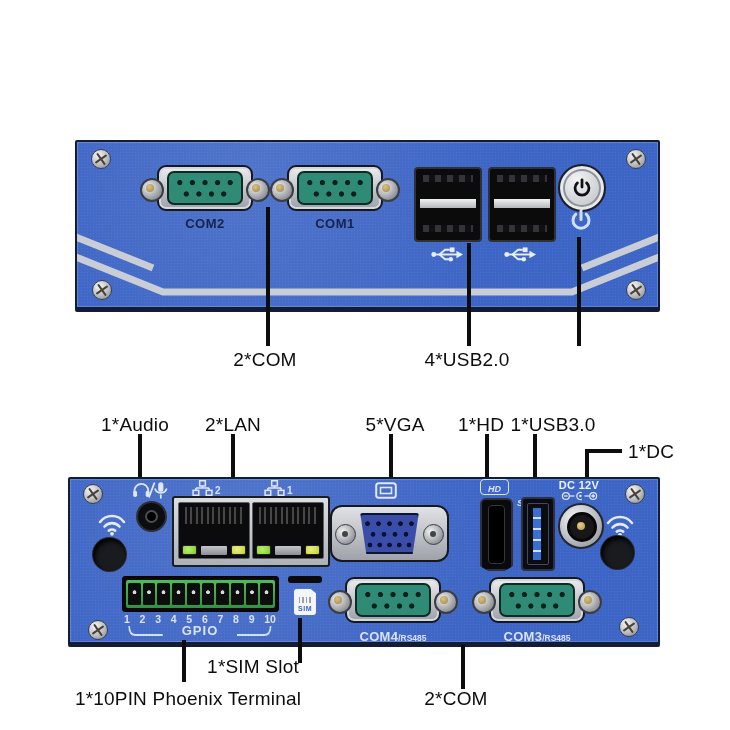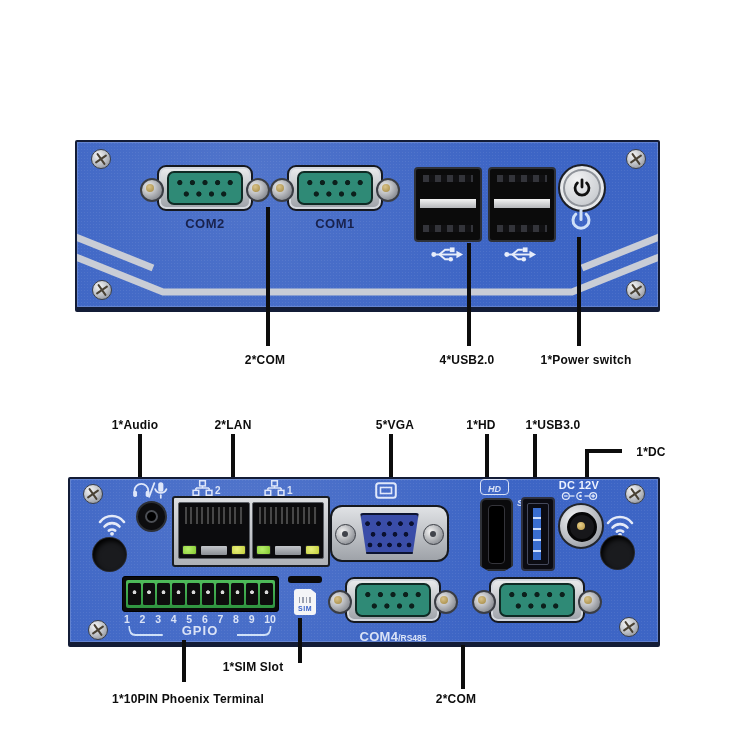--- a/index.html
+++ b/index.html
@@ -163,21 +163,21 @@
     clip-path:polygon(0 0,76% 0,100% 16%,100% 100%,0 100%);
     display:flex;flex-direction:column;align-items:center;justify-content:flex-end;}
   .sim-card::before{content:"";width:12px;height:6px;margin-bottom:2px;
     background:repeating-linear-gradient(90deg,#9aa0ae 0 1.5px,transparent 1.5px 3.5px);}
   .sim-card span{font-size:7px;font-weight:bold;color:#3b64c8;margin-bottom:3px;letter-spacing:.5px;}
 
   
   .lead{position:absolute;width:3.5px;background:#0d0d0d;z-index:5;}
   .lead.h{height:3.5px;}
   .ann{position:absolute;transform:translate(-50%,-50%);white-space:nowrap;z-index:6;
-    color:var(--annotation,#0d0d0d);font-size:12px;font-weight:bold;letter-spacing:.2px;}
+    color:var(--annotation,#0d0d0d);font-size:19px;font-weight:normal;letter-spacing:.2px;}
   svg{display:block;}
 </style>
 </head>
 <body>
 
 <div class="stage">
 
   <div class="panel front">
     <svg class="abs" style="left:0;top:0;" width="581" height="165" viewBox="0 0 581 165">
       <path d="M-6,113 L86,150 H495 L587,113" fill="none" stroke="#c9cdd6" stroke-width="7"></path>
@@ -247,21 +247,20 @@
       <path d="M6.8 6.2 a8 8 0 1 0 10.4 0" stroke="#cfe0f8" stroke-width="3" stroke-linecap="round" fill="none"></path>
     </svg>
   </div>
 
   <div class="lead" style="left:266px;top:207px;height:139px;"></div>
   <div class="lead" style="left:467px;top:243px;height:103px;"></div>
   <div class="lead" style="left:577px;top:237px;height:109px;"></div>
 
   <div class="ann" style="left:265px;top:360px;">2*COM</div>
   <div class="ann" style="left:467px;top:360px;">4*USB2.0</div>
-  <div class="ann" style="left:586px;top:360px;">1*Power switch</div>
 
   <div class="ann" style="left:135px;top:425px;">1*Audio</div>
   <div class="ann" style="left:233px;top:425px;">2*LAN</div>
   <div class="ann" style="left:395px;top:425px;">5*VGA</div>
   <div class="ann" style="left:481px;top:425px;">1*HD</div>
   <div class="ann" style="left:553px;top:425px;">1*USB3.0</div>
   <div class="ann" style="left:651px;top:452px;">1*DC</div>
 
   <div class="lead" style="left:138px;top:434px;height:43px;"></div>
   <div class="lead" style="left:231px;top:434px;height:43px;"></div>
@@ -438,20 +437,23 @@
     </div>
     <div class="rear-com-label" style="left:258px;top:148px;">
       <span class="big">COM4</span><span class="small">/RS485</span>
     </div>
     <div class="db9" style="left:405px;top:98px;">
       <div class="body"></div>
       <div class="face"></div>
       <div class="post l"></div>
       <div class="post r"></div>
     </div>
+    <div class="rear-com-label" style="left:402px;top:148px;">
+      <span class="big">COM3</span><span class="small">/RS485</span>
+    </div>
   </div>
 
   <div class="lead" style="left:182px;top:640px;height:42px;"></div>
   <div class="lead" style="left:298px;top:618px;height:45px;"></div>
   <div class="lead" style="left:461px;top:645px;height:44px;"></div>
 
   <div class="ann" style="left:253px;top:667px;">1*SIM Slot</div>
   <div class="ann" style="left:188px;top:699px;">1*10PIN Phoenix Terminal</div>
   <div class="ann" style="left:456px;top:699px;">2*COM</div>
 

